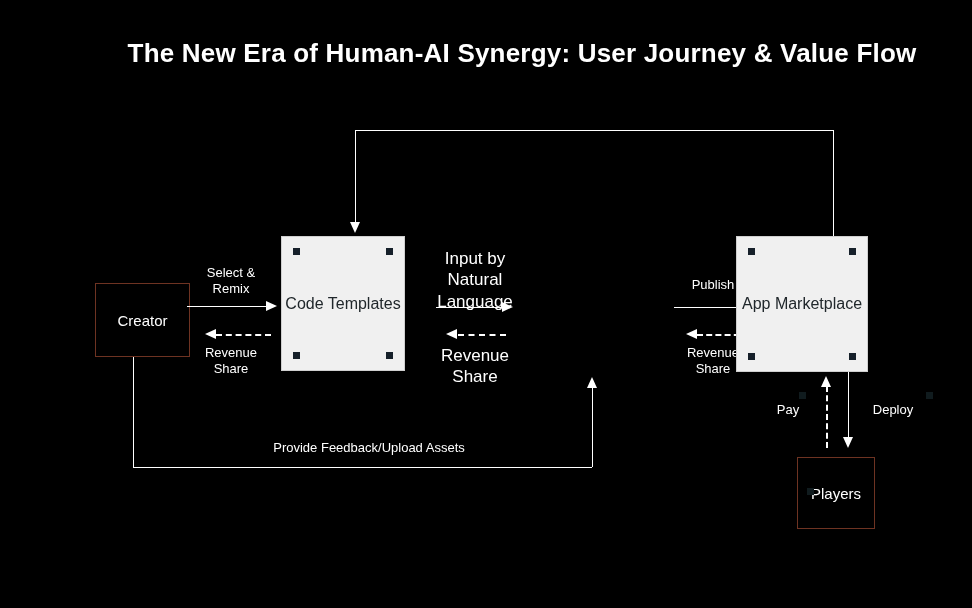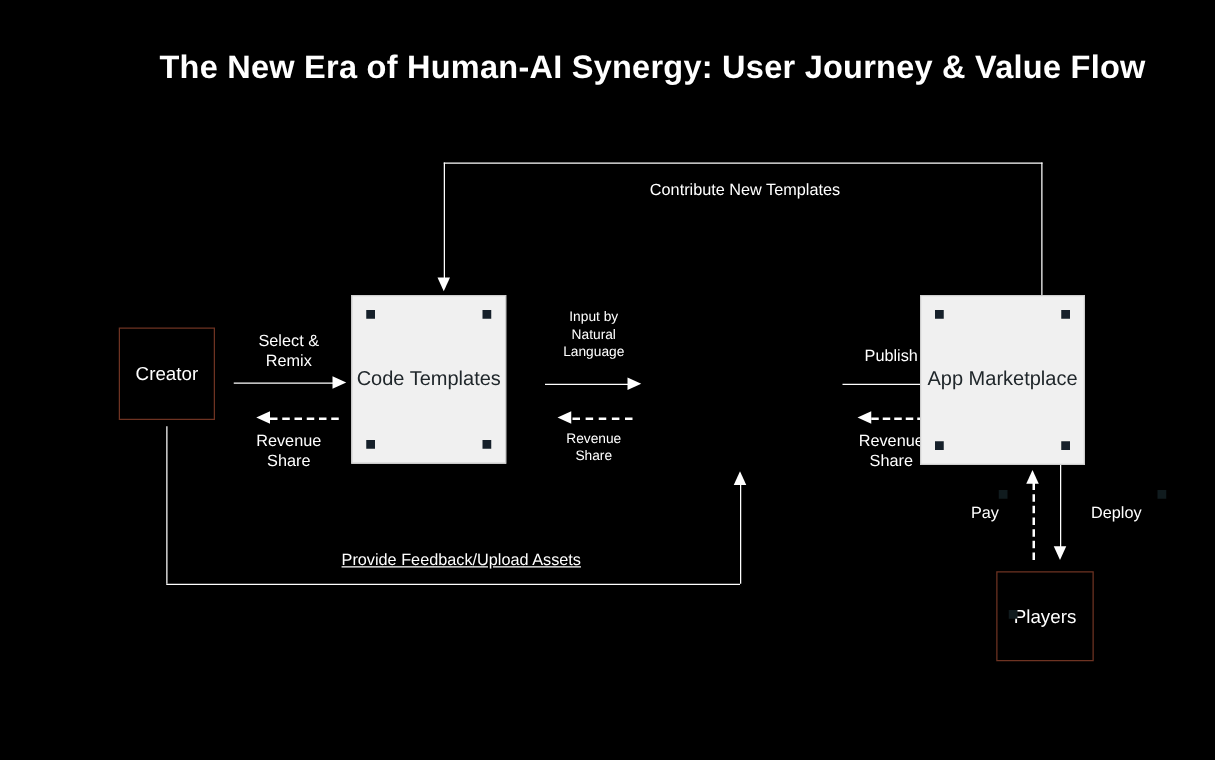--- a/index.html
+++ b/index.html
@@ -126,44 +126,43 @@
 
   
   .edge-label {
     position: absolute;
     color: #ffffff;
     font-size: 13px;
     line-height: 1.25;
     text-align: center;
     white-space: pre-line;
   }
-  .edge-label.small { font-size: 11px; }
+  .edge-label.small { font-size: 17px; }
 </style>
 </head>
 <body>
 
 <div id="canvas">
 
   <div id="title">The New Era of Human-AI Synergy: User Journey &amp; Value Flow</div>
 
   <div class="vline" style="left:797px; top:130px; height:107px;"></div>
 
   <div class="hline" style="left:319px; top:130px; width:479px;"></div>
 
   <div class="vline" style="left:319px; top:130px; height:94px;"></div>
   <div class="arrow arrow-down" style="left:314px; top:222px;"></div>
-  <div class="edge-label" style="left:435px; top:144px; width:250px;">Contribute New Templates</div>
 
   <div class="vline" style="left:97px; top:341px; height:126px;"></div>
   <div class="hline" style="left:97px; top:467px; width:459px;"></div>
   <div class="vline" style="left:556px; top:387px; height:80px;"></div>
   <div class="arrow arrow-up" style="left:551px; top:377px;"></div>
-  <div class="edge-label" style="left:208px; top:440px; width:250px;text-decoration:underline;">Provide Feedback/Upload Assets</div>
-
-  <div class="node node-dark" style="left:59px; top:262px; width:77px; height:74px;">
+  <div class="edge-label" style="left:208px; top:440px; width:250px;">Provide Feedback/Upload Assets</div>
+
+  <div class="node node-dark" style="left:59px; top:283px; width:95px; height:74px;">
     <span class="node-label">Creator</span>
   </div>
 
   <div class="edge-label" style="left:145px; top:265px; width:100px;">Select &amp;
 Remix</div>
   <div class="hline" style="left:151px; top:306px; width:80px;"></div>
   <div class="arrow arrow-right" style="left:230px; top:301px;"></div>
 
   <div class="hline-dash" style="left:180px; top:334px; width:55px;"></div>
   <div class="arrow arrow-left" style="left:169px; top:329px;"></div>

